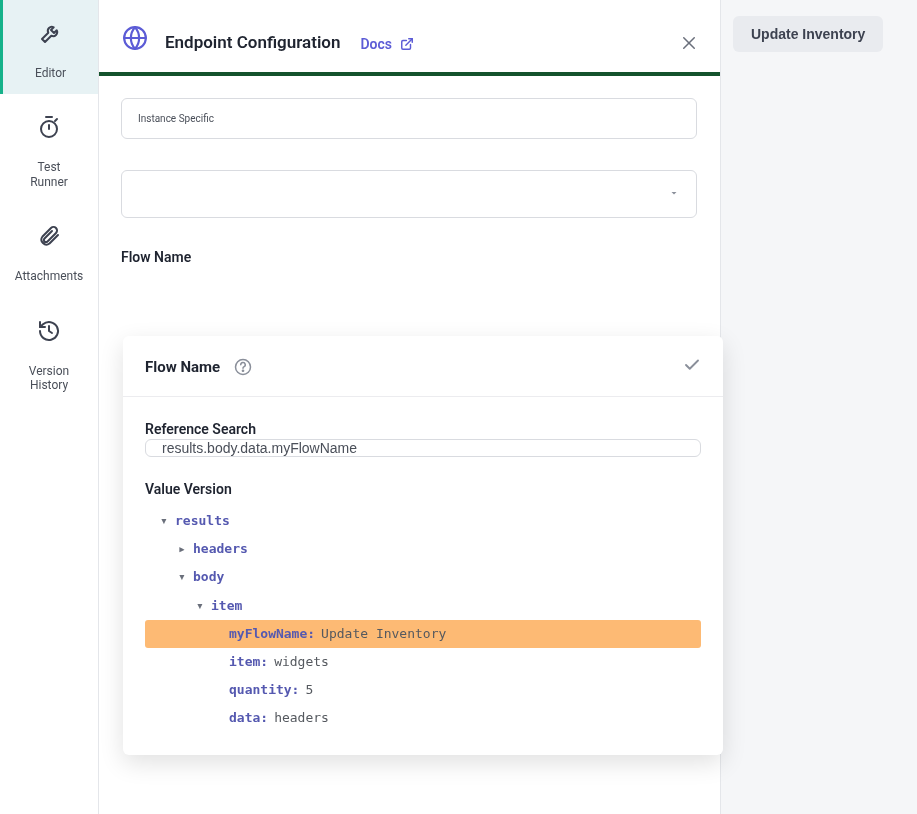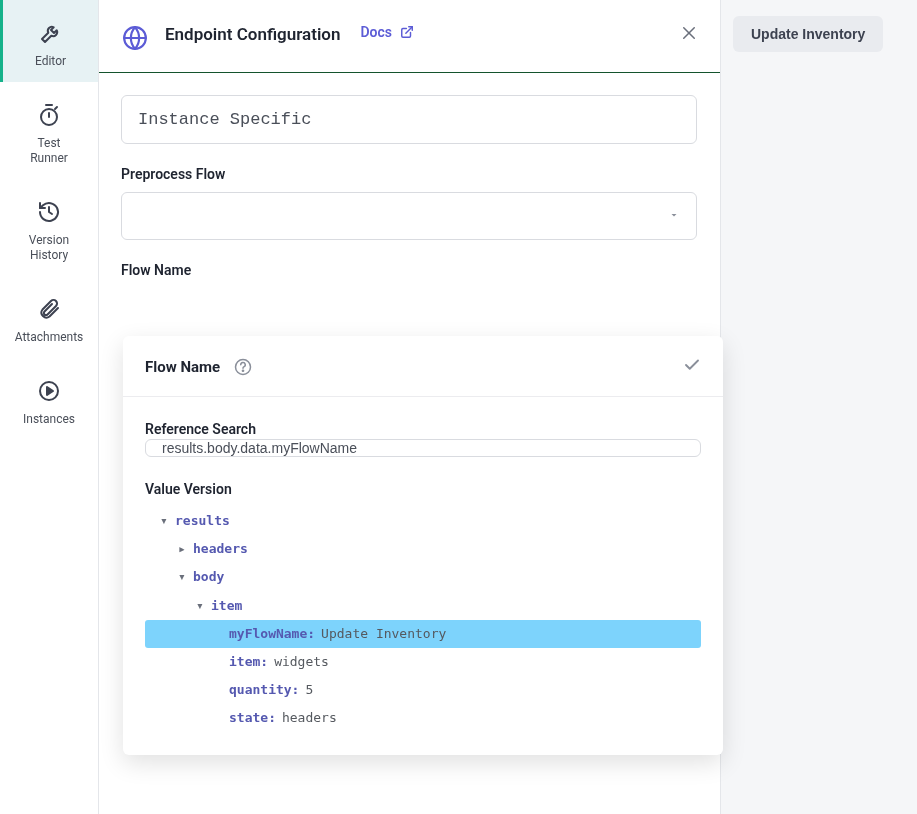--- a/index.html
+++ b/index.html
@@ -21,21 +21,21 @@
     display: flex;
     flex-direction: column;
     align-items: center;
   }
   .sidebar-item {
     width: 100%;
     padding: 20px 0 14px 0;
     display: flex;
     flex-direction: column;
     align-items: center;
-    gap: 8px;
+    gap: 20px;
     cursor: pointer;
     color: #4a4f59;
   }
   .sidebar-item.active {
     background: #e7f2f4;
     border-left: 3px solid #16b28a;
   }
   .sidebar-item .icon-wrap {
     width: 26px;
     height: 26px;
@@ -56,23 +56,23 @@
   .main-panel {
     width: 622px;
     background: #fff;
     border-right: 1px solid #e4e6ea;
     display: flex;
     flex-direction: column;
     position: relative;
   }
   .panel-header {
     display: flex;
-    align-items: flex-start;
+    align-items: flex-end;
     padding: 24px 22px 20px 22px;
-    border-bottom: 1px solid #14532d;
+    border-bottom: 4px solid #14532d;
   }
   .globe-wrap {
     width: 28px;
     height: 28px;
     margin-right: 16px;
     color: #5c5cd6;
     display:flex;align-items:center;justify-content:center;
   }
   .panel-title {
     font-size: 17px;
@@ -105,25 +105,25 @@
     font-size: 14px;
     font-weight: 600;
     color: #1f2430;
     margin-bottom: 10px;
   }
   .text-input, .select-input {
     width: 576px;
     border: 1px solid #d9dbe0;
     border-radius: 6px;
     padding: 14px 16px;
-    font-size: 17px;
+    font-size: 10px;
     color: #4a4f59;
     background: #fff;
-    margin-bottom: 22px;
-    display:flex;align-items:center;justify-content:space-between;font-family:Liberation Mono, monospace;
+    margin-bottom: 31px;
+    display:flex;align-items:center;justify-content:space-between;
   }
   .select-input { color:#8a8f9a; height:48px;}
   .caret-down { color:#8a8f9a; }
 
   
   .popover {
     position: absolute;
     left: 123px;
     top: 336px;
     width: 600px;
@@ -178,21 +178,21 @@
     line-height: 1.4;
   }
   .tree-row {
     display: flex;
     align-items: center;
     gap: 6px;
     padding: 5px 4px;
     border-radius: 3px;
   }
   .tree-row.highlight {
-    background: #7dd3fc;
+    background: #fdba74;
   }
   .tree-chev { width:10px; color:#6a6f7b; display:inline-block; text-align:center; }
   .tree-key { color:#5559b0; font-weight:600; }
   .tree-val { color:#55595f; }
   .indent-0{padding-left:14px;}
   .indent-1{padding-left:32px;}
   .indent-2{padding-left:50px;}
   .indent-3{padding-left:68px;}
 
   
@@ -234,44 +234,35 @@
           <path d="M9 2h6"></path>
           <path d="M18 6l2-2"></path>
         </svg>
     </span>
     <span class="label">Test
 Runner</span>
   </div>
   <div class="sidebar-item">
     <span class="icon-wrap">
       <svg width="24" height="24" viewBox="0 0 24 24" fill="none" stroke="currentColor" stroke-width="2" stroke-linecap="round" stroke-linejoin="round">
+          <path d="M21 11l-8.5 8.5a5 5 0 0 1-7-7L14 4a3.5 3.5 0 0 1 5 5l-8.5 8.5a2 2 0 0 1-3-3L15 7"></path>
+        </svg>
+    </span>
+    <span class="label">Attachments</span>
+  </div>
+  <div class="sidebar-item">
+    <span class="icon-wrap">
+      <svg width="24" height="24" viewBox="0 0 24 24" fill="none" stroke="currentColor" stroke-width="2" stroke-linecap="round" stroke-linejoin="round">
           <path d="M3 12a9 9 0 1 0 3-6.7L3 8"></path>
           <path d="M3 3v5h5"></path>
           <path d="M12 7v5l3 2"></path>
         </svg>
     </span>
     <span class="label">Version
 History</span>
-  </div>
-  <div class="sidebar-item">
-    <span class="icon-wrap">
-      <svg width="24" height="24" viewBox="0 0 24 24" fill="none" stroke="currentColor" stroke-width="2" stroke-linecap="round" stroke-linejoin="round">
-          <path d="M21 11l-8.5 8.5a5 5 0 0 1-7-7L14 4a3.5 3.5 0 0 1 5 5l-8.5 8.5a2 2 0 0 1-3-3L15 7"></path>
-        </svg>
-    </span>
-    <span class="label">Attachments</span>
-  </div>
-  <div class="sidebar-item">
-    <span class="icon-wrap">
-      <svg width="24" height="24" viewBox="0 0 24 24" fill="none" stroke="currentColor" stroke-width="2" stroke-linecap="round" stroke-linejoin="round">
-          <circle cx="12" cy="12" r="9"></circle>
-          <polygon points="10,8 16,12 10,16" fill="currentColor"></polygon>
-        </svg>
-    </span>
-    <span class="label">Instances</span>
   </div>
 </nav>
 
 <section class="main-panel">
   <div class="panel-header">
     <span class="globe-wrap">
       <svg width="26" height="26" viewBox="0 0 24 24" fill="none" stroke="currentColor" stroke-width="2" stroke-linecap="round" stroke-linejoin="round">
           <circle cx="12" cy="12" r="10"></circle>
           <path d="M2 12h20"></path>
           <path d="M12 2a15 15 0 0 1 0 20"></path>
@@ -293,21 +284,20 @@
           <line x1="19" y1="5" x2="5" y2="19"></line>
         </svg>
     </span>
   </div>
 
   <div class="panel-body">
     <div class="text-input">
       <span>Instance Specific</span>
     </div>
 
-    <label class="field-label">Preprocess Flow</label>
     <div class="select-input">
       <span></span>
       <span class="caret-down">
         <svg width="12" height="12" viewBox="0 0 24 24" fill="currentColor">
             <path d="M7 10l5 5 5-5z"></path>
           </svg>
       </span>
     </div>
 
     <label class="field-label">Flow Name</label>
@@ -367,18 +357,18 @@
         <span class="tree-key">item:</span>
         <span class="tree-val">widgets</span>
       </div>
       <div class="tree-row indent-3">
         <span class="tree-chev"></span>
         <span class="tree-key">quantity:</span>
         <span class="tree-val">5</span>
       </div>
       <div class="tree-row indent-3">
         <span class="tree-chev"></span>
-        <span class="tree-key">state:</span>
+        <span class="tree-key">data:</span>
         <span class="tree-val">headers</span>
       </div>
     </div>
   </div>
 </div>
 
 </body></html>

